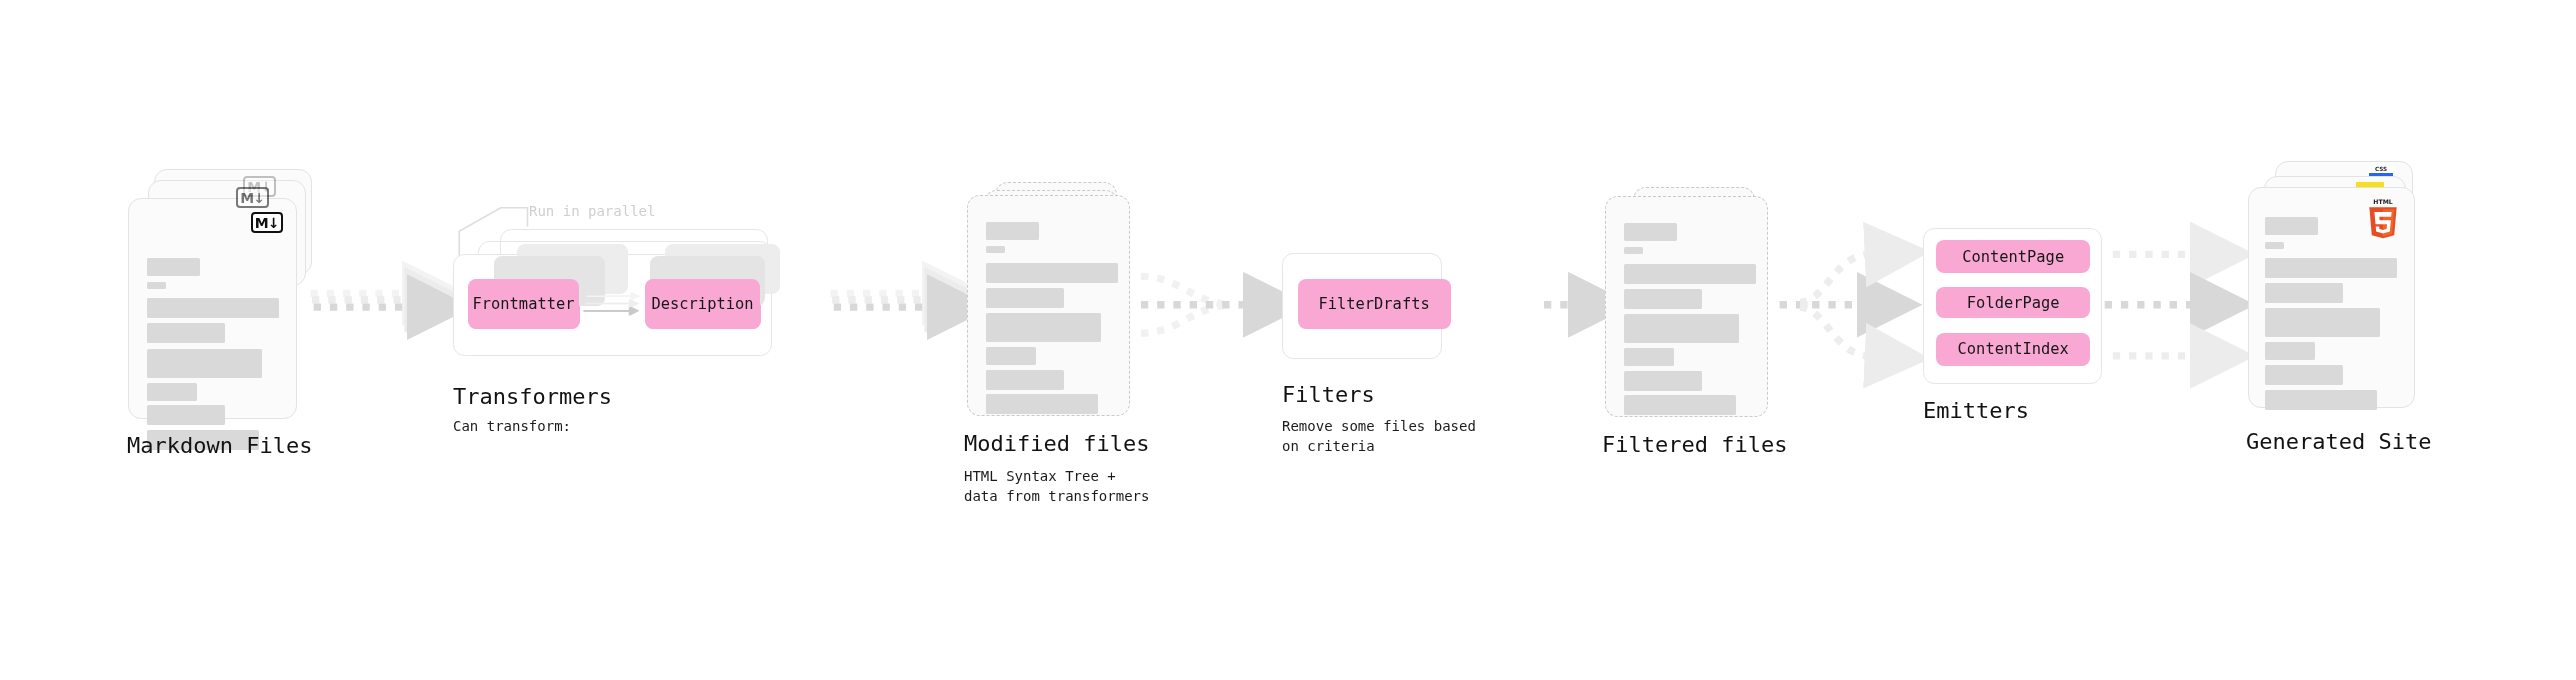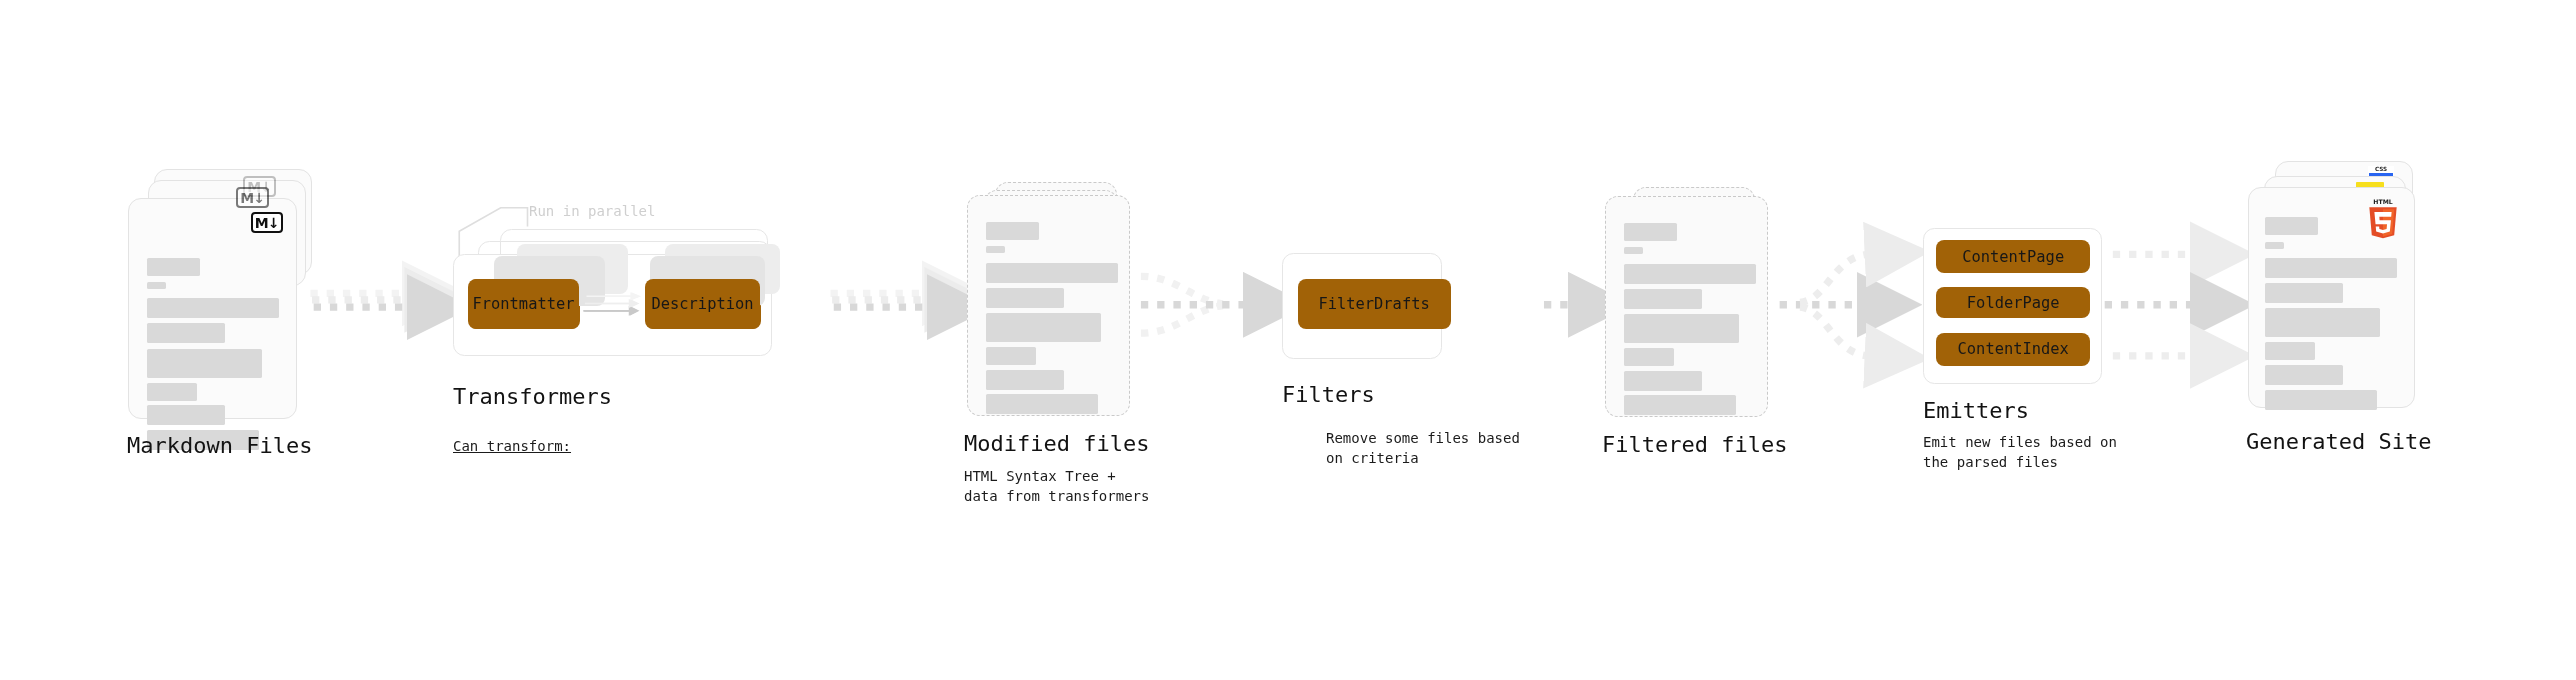--- a/index.html
+++ b/index.html
@@ -61,21 +61,21 @@
   .panel{
     position:absolute;
     border:1.6px solid #e6e6e6;
     border-radius:11.4px;
     background:#ffffff;
     box-sizing:border-box;
   }
   .panel.stackghost{background:transparent;}
   .chip{
     position:absolute;
-    background:#a16207;
+    background:#f9a8d4;
     border-radius:8.1px;
     display:flex;align-items:center;justify-content:center;
     font-family:"DejaVu Sans Mono","Liberation Mono",monospace;
     font-size:15.4px;color:#171717;
     box-sizing:border-box;
     white-space:nowrap;
   }
   .chip.faded1{background:#e4e4e4;color:transparent;}
   .chip.faded2{background:#ededed;color:transparent;}
 
@@ -221,21 +221,21 @@
     <svg style="left:583px;top:297px;width:59px;height:19.5px;" viewBox="0 0 72 24">
       <path d="M0,17 L57,17" stroke="#c9c9c9" stroke-width="2" fill="none"></path>
       <path d="M56,11 L68,17 L56,23 z" fill="#c9c9c9"></path>
       <path d="M2,8 L57,8" stroke="#eeeeee" stroke-width="2" fill="none"></path>
       <path d="M56,2.5 L68,8 L56,13.5 z" fill="#eeeeee"></path>
       <path d="M4,-1 L59,-1" stroke="#f4f4f4" stroke-width="2" fill="none"></path>
       <path d="M58,-6 L70,-1 L58,4 z" fill="#f4f4f4"></path>
     </svg>
   </div>
   <div class="title" style="left:453px;top:384px;">Transformers</div>
-  <div class="sub" style="left:453px;top:437px;text-decoration:underline;">Can transform:</div>
+  <div class="sub" style="left:453px;top:417px;">Can transform:</div>
 
   <div class="cardstack">
     <div class="card dashed" style="left:995px;top:182px;width:122px;height:73px;"></div>
     <div class="card dashed" style="left:984px;top:190px;width:134px;height:73px;"></div>
     <div class="card dashed" style="left:967px;top:195px;width:163px;height:221px;">
       <div class="skeleton" style="left:18px;top:26px;width:53px;height:18px;"></div>
       <div class="skeleton" style="left:18px;top:50px;width:18.7px;height:6.5px;"></div>
       <div class="skeleton" style="left:18px;top:67px;width:132px;height:20.3px;"></div>
       <div class="skeleton" style="left:18px;top:92px;width:78px;height:20.3px;"></div>
       <div class="skeleton" style="left:18px;top:117px;width:115px;height:29px;"></div>
@@ -245,21 +245,21 @@
     </div>
   </div>
   <div class="title" style="left:964px;top:431px;">Modified files</div>
   <div class="sub" style="left:964px;top:467px;">HTML Syntax Tree +
 data from transformers</div>
 
   <div class="panel" style="left:1282px;top:253px;width:160px;height:106px;">
     <div class="chip" style="left:14.6px;top:25px;width:153px;height:50px;">FilterDrafts</div>
   </div>
   <div class="title" style="left:1282px;top:382px;">Filters</div>
-  <div class="sub" style="left:1326px;top:417px;margin-top:12px;">Remove some files based
+  <div class="sub" style="left:1282px;top:417px;">Remove some files based
 on criteria</div>
 
   <div class="cardstack">
     <div class="card dashed" style="left:1633px;top:187px;width:122px;height:65px;"></div>
     <div class="card dashed" style="left:1605px;top:196px;width:163px;height:221px;">
       <div class="skeleton" style="left:18px;top:26px;width:53px;height:18px;"></div>
       <div class="skeleton" style="left:18px;top:50px;width:18.7px;height:6.5px;"></div>
       <div class="skeleton" style="left:18px;top:67px;width:132px;height:20.3px;"></div>
       <div class="skeleton" style="left:18px;top:92px;width:78px;height:20.3px;"></div>
       <div class="skeleton" style="left:18px;top:117px;width:115px;height:29px;"></div>
@@ -269,22 +269,20 @@
     </div>
   </div>
   <div class="title" style="left:1602px;top:432px;">Filtered files</div>
 
   <div class="panel" style="left:1923px;top:228px;width:179px;height:156px;">
     <div class="chip" style="left:12.2px;top:11.4px;width:154px;height:32.5px;">ContentPage</div>
     <div class="chip" style="left:12.2px;top:58px;width:154px;height:31px;">FolderPage</div>
     <div class="chip" style="left:12.2px;top:104px;width:154px;height:32.5px;">ContentIndex</div>
   </div>
   <div class="title" style="left:1923px;top:398px;">Emitters</div>
-  <div class="sub" style="left:1923px;top:433px;">Emit new files based on
-the parsed files</div>
 
   <div class="cardstack">
     <div class="card" style="left:2275px;top:161px;width:138px;height:89px;">
       <div class="badge-css" style="right:18px;top:4.1px;">
         <span class="t">CSS</span>
         <span class="bar"></span>
       </div>
     </div>
     <div class="card" style="left:2264px;top:176px;width:142px;height:81px;">
       <div class="badge-js" style="right:21px;top:4.9px;"></div>

